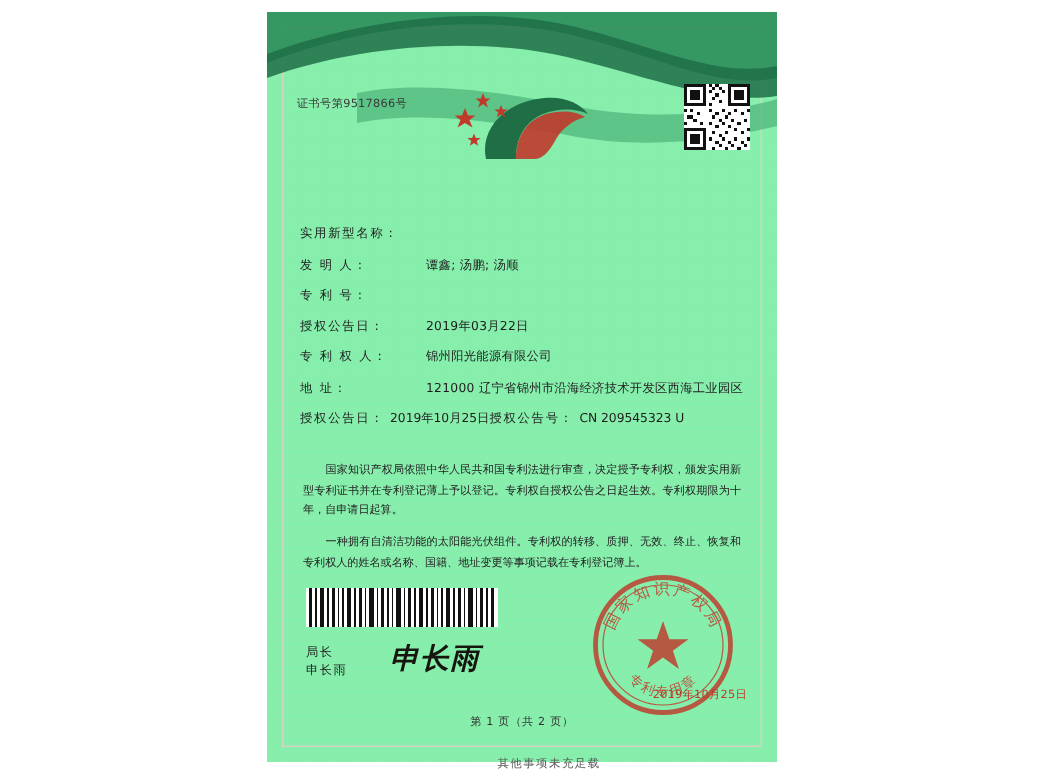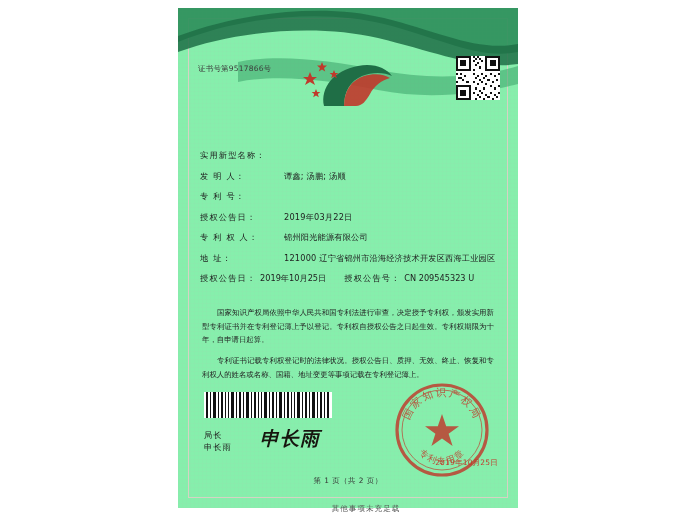--- a/index.html
+++ b/index.html
@@ -123,21 +123,20 @@
   .field-label.w1 { width: 84px; }
   .field-label.w2 { width: 60px; }
   .field-value {
     flex: 1 1 auto;
     color: #1e1e1e;
     letter-spacing: 0.2px;
     overflow: hidden;
     text-overflow: ellipsis;
   }
   .field-row.two-col .col-b {
-    margin-left: 18px;
     display: flex;
     align-items: baseline;
     justify-content: center;
   }
 
   .body-text {
     position: absolute;
     left: 24px;
     top: 298px;
     width: 292px;
@@ -353,21 +352,21 @@
         <span>2019年10月25日</span>
         <span class="col-b">
           <span class="field-label w2">授权公告号：</span>
           <span>CN 209545323 U</span>
         </span>
       </div>
     </div>
 
     <div class="body-text">
       <p>国家知识产权局依照中华人民共和国专利法进行审查，决定授予专利权，颁发实用新型专利证书并在专利登记薄上予以登记。专利权自授权公告之日起生效。专利权期限为十年，自申请日起算。</p>
-      <p>专利证书记载专利权登记时的法律状况。授权公告日、质押、无效、终止、恢复和专利权人的姓名或名称、国籍、地址变更等事项记载在专利登记簿上。</p>
+      <p>一种拥有自清洁功能的太阳能光伏组件。专利权的转移、质押、无效、终止、恢复和专利权人的姓名或名称、国籍、地址变更等事项记载在专利登记簿上。</p>
     </div>
 
     <svg class="barcode" viewBox="0 0 128 26" shape-rendering="crispEdges">
       <rect width="128" height="26" fill="#ffffff"></rect>
       <g fill="#111111">
         <rect x="2" y="0" width="2" height="26"></rect>
           <rect x="6" y="0" width="1" height="26"></rect>
         <rect x="9" y="0" width="3" height="26"></rect>
           <rect x="14" y="0" width="1" height="26"></rect>
         <rect x="17" y="0" width="2" height="26"></rect>

